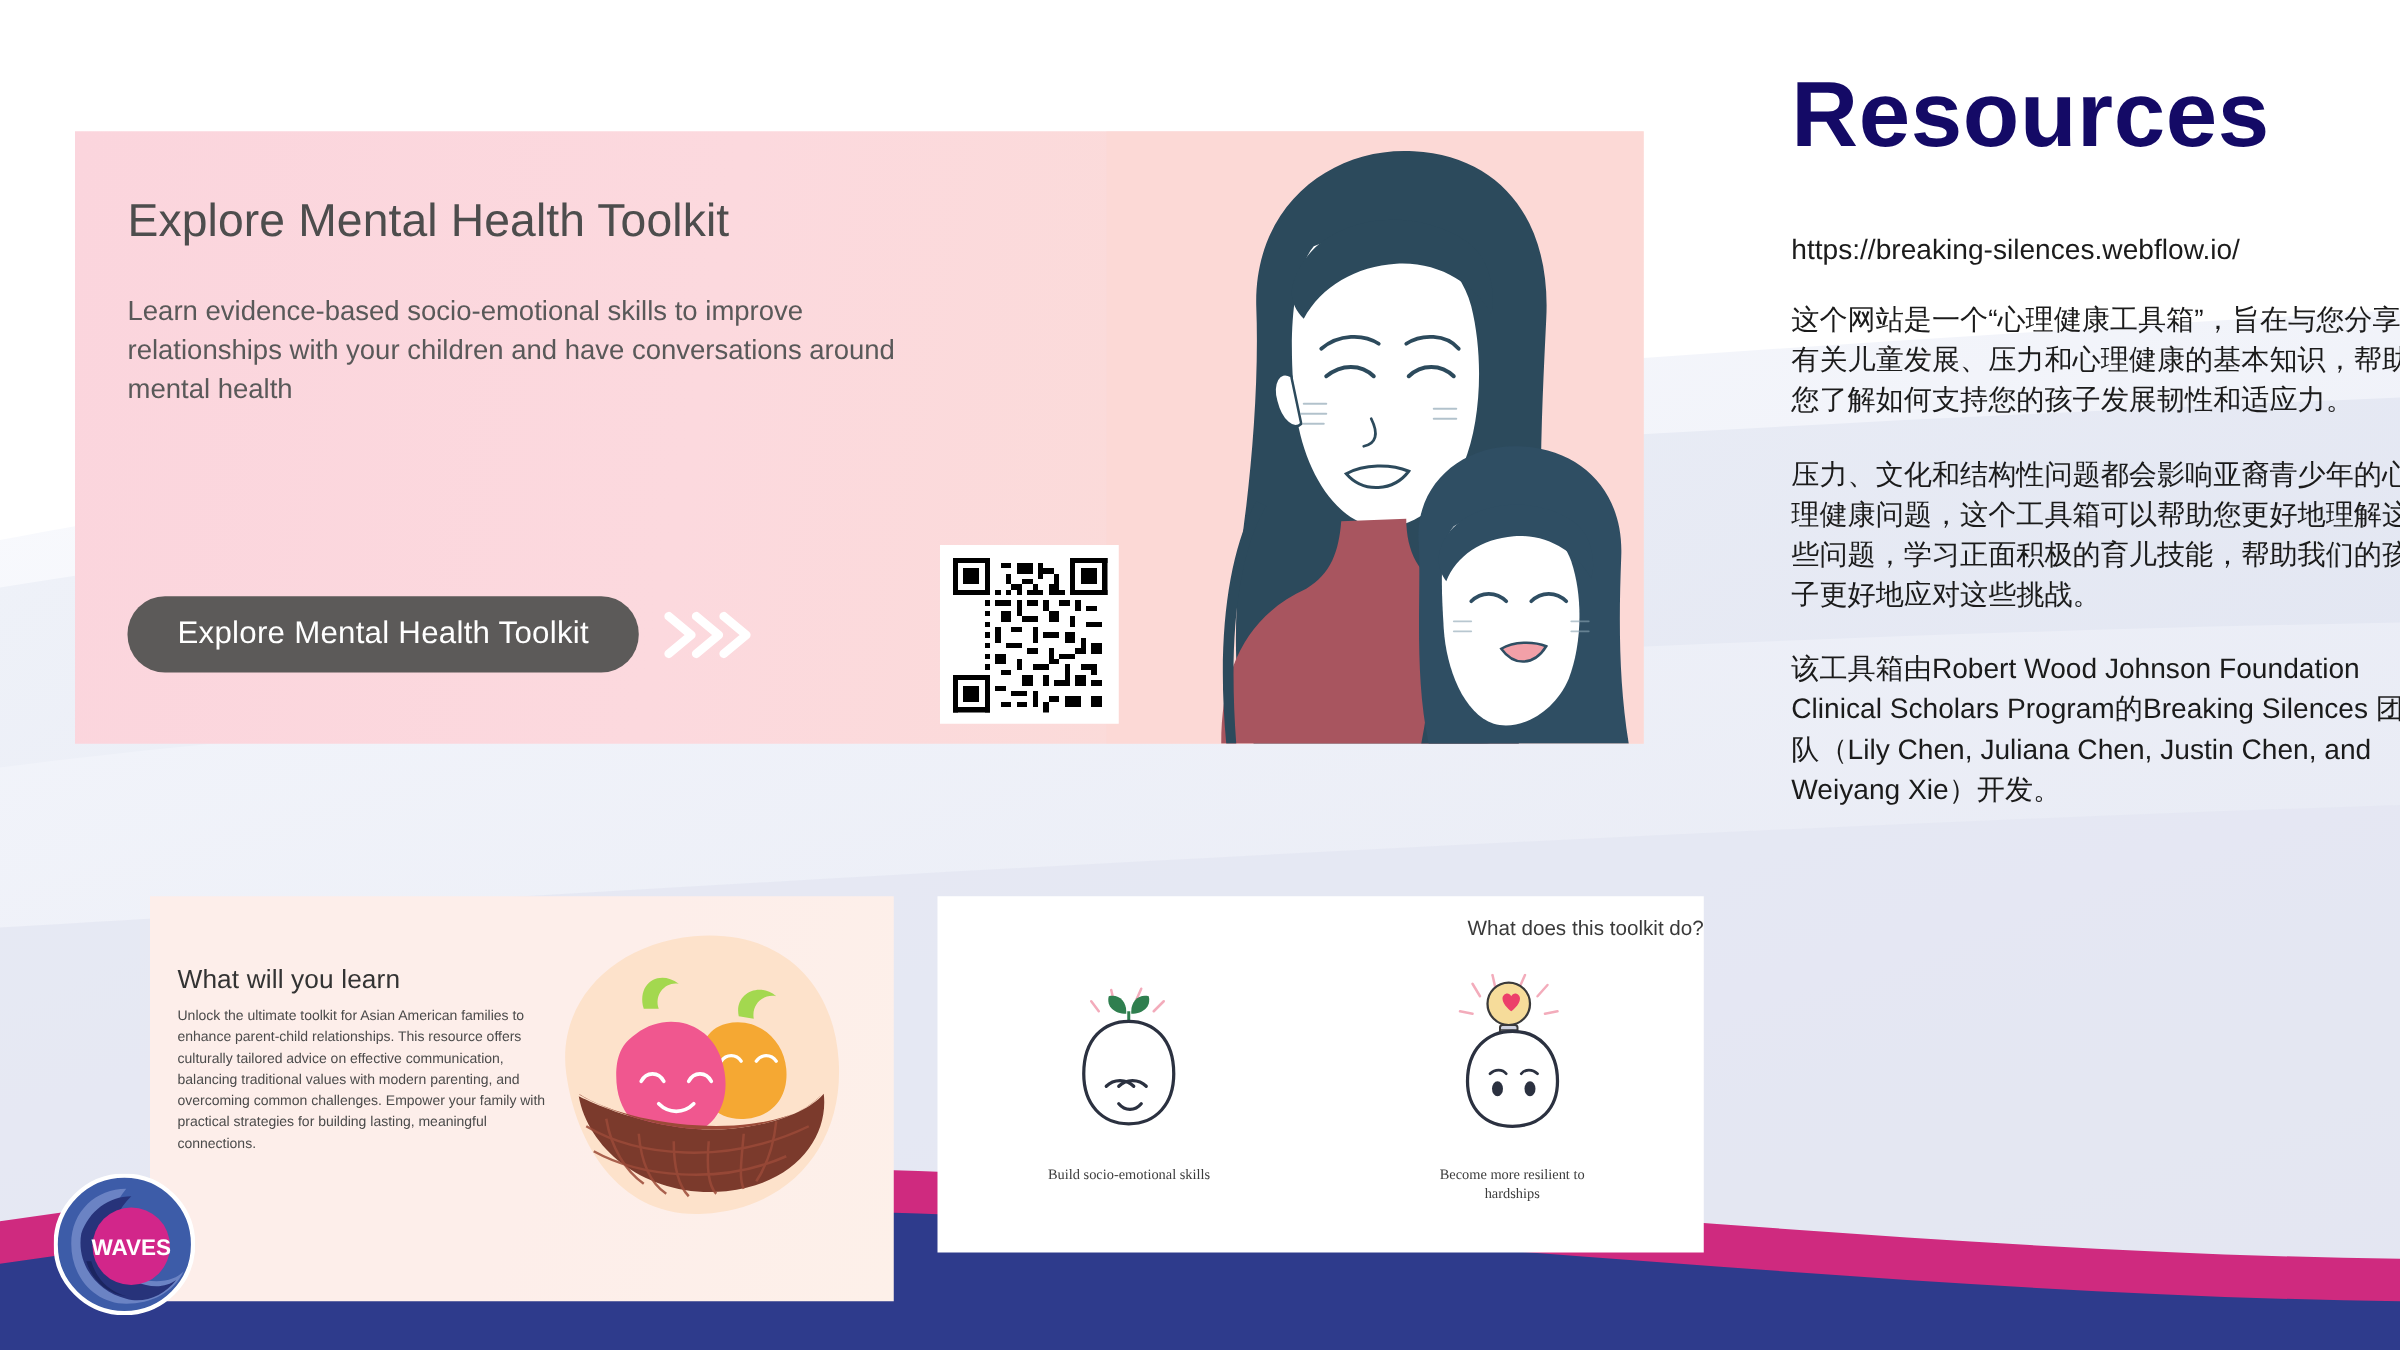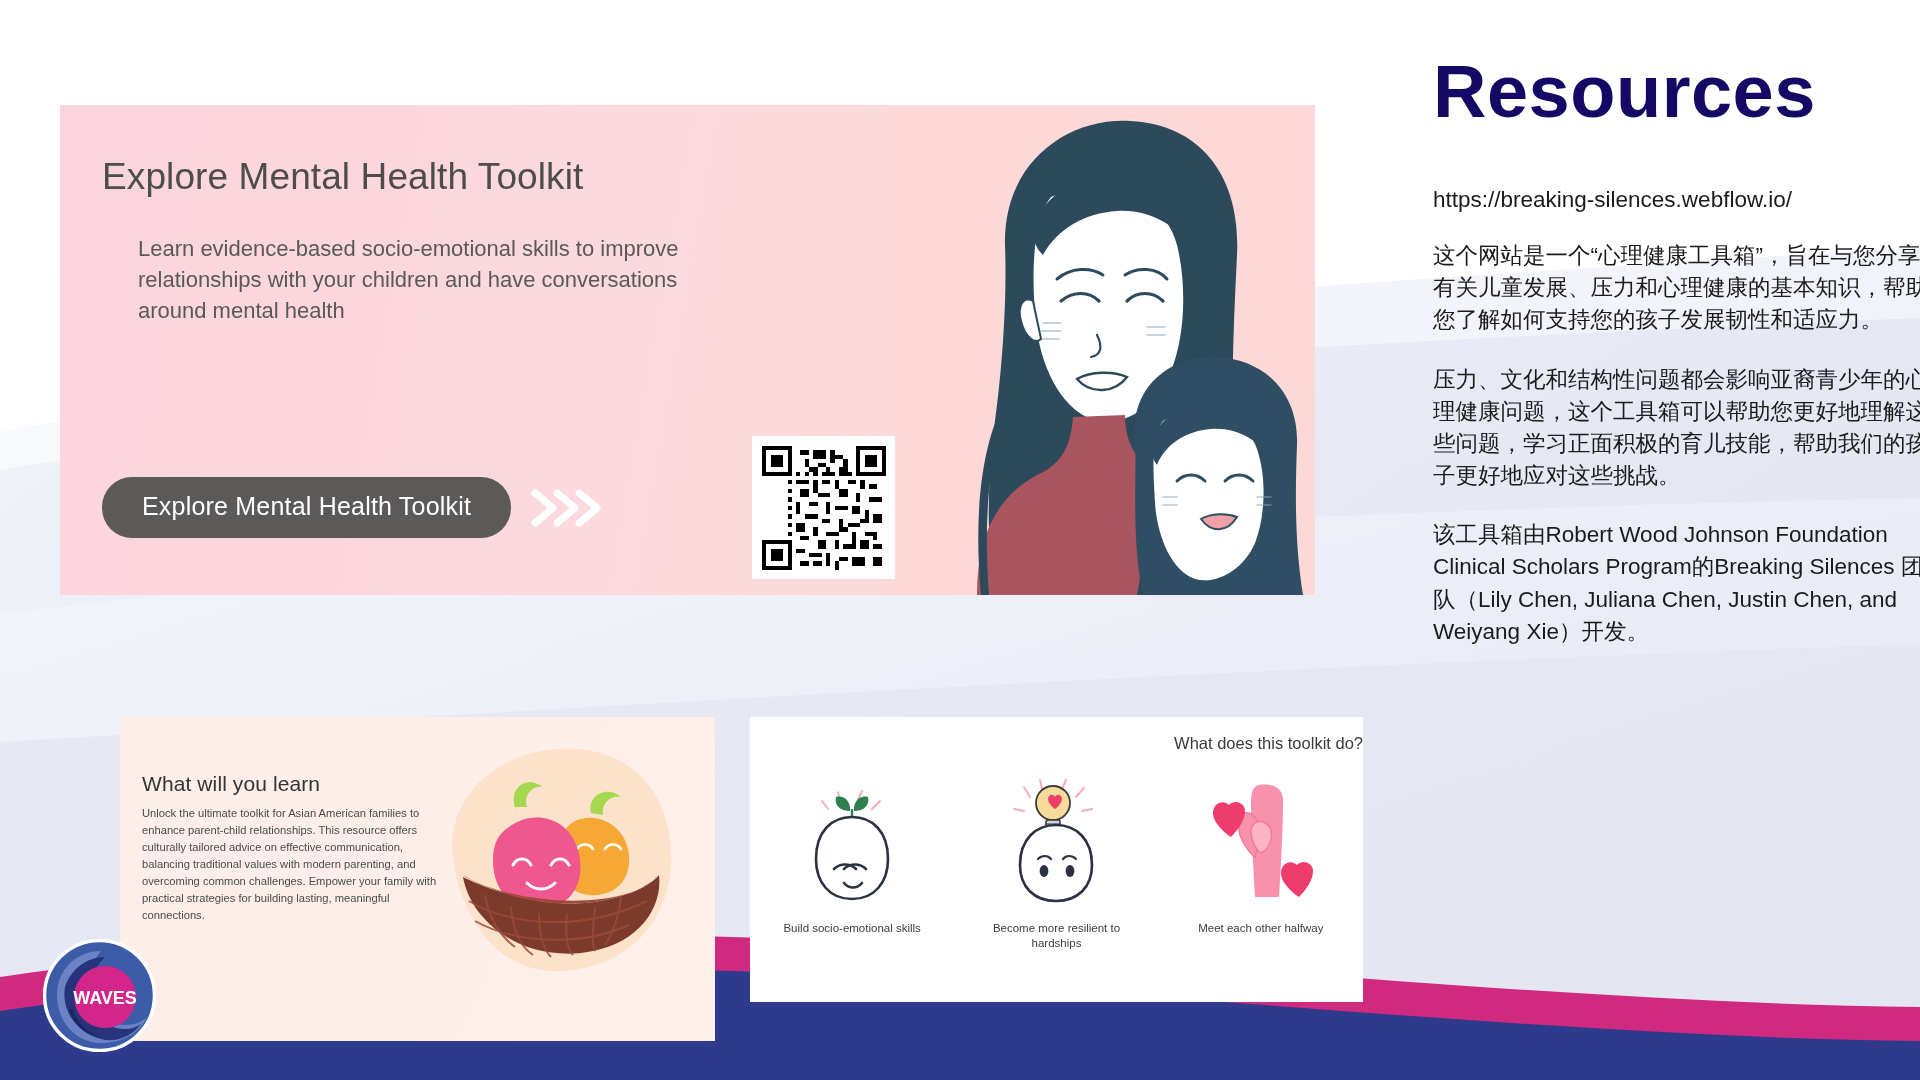--- a/index.html
+++ b/index.html
@@ -34,21 +34,21 @@
     background: linear-gradient(100deg,#fbd5dd 0%, #fcd9de 40%, #fbdbd9 70%, #fcdcd7 100%);
     overflow: hidden;
   }
   .hero-text { position: absolute; left: 42px; top: 52px; width: 620px; }
   .hero-title {
     font-size: 37px; font-weight: 400; color: #4d4d4d;
     letter-spacing: .1px; line-height: 1.1;
   }
   .hero-sub {
     margin-top: 35px;
-    font-size: 22px; line-height: 1.42; color: #595959; font-weight: 400; margin-left: 36px;
+    font-size: 22px; line-height: 1.42; color: #595959; font-weight: 400;
   }
   .hero-cta-row {
     position: absolute; left: 42px; top: 372px;
     display: flex; align-items: center; gap: 18px;
   }
   .cta-btn {
     background: #5c5a59; color: #ffffff;
     border: none; border-radius: 30px;
     padding: 15px 40px 17px 40px;
     font-size: 25px; font-family: "Liberation Sans", sans-serif;
@@ -97,22 +97,22 @@
     overflow: hidden;
   }
   .toolkit-title {
     text-align: right; margin-top: 17px;
     font-size: 16.5px; color: #3a3a3a; font-weight: 400;
   }
   .toolkit-items { display: flex; margin-top: 16px; }
   .tk-item { flex: 1; display: flex; flex-direction: column; align-items: center; }
   .tk-art { height: 140px; display: flex; align-items: flex-end; justify-content: center; }
   .tk-label {
-    margin-top: 12px; text-align: center;
-    font-size: 11.5px; color: #3c3c3c; line-height: 1.3; max-width: 150px;
+    margin-top: 24px; text-align: center;
+    font-size: 11.5px; color: #3c3c3c; line-height: 1.3; max-width: 150px; font-family: Liberation Serif, serif;
   }
 
   
   .right-col {
     position: absolute;
     left: 1433px; top: 55px;
     width: 495px;
     z-index: 5;
   }
   .res-title {
@@ -414,32 +414,20 @@
                 <path d="M20,86 C20,60 36,46 56,46 C76,46 92,60 92,86 C92,108 78,122 56,122 C34,122 20,108 20,86 Z" fill="#ffffff" stroke="#2b3140" stroke-width="2.6"></path>
                 <ellipse cx="44" cy="92" rx="4.4" ry="6" fill="#2b3140"></ellipse>
                 <ellipse cx="70" cy="92" rx="4.4" ry="6" fill="#2b3140"></ellipse>
                 <path d="M38,80 C42,76 48,76 51,80" fill="none" stroke="#2b3140" stroke-width="2.2" stroke-linecap="round"></path>
                 <path d="M63,80 C66,76 72,76 76,80" fill="none" stroke="#2b3140" stroke-width="2.2" stroke-linecap="round"></path>
               </svg>
             </div>
             <div class="tk-label">Become more resilient to hardships</div>
           </div>
 
-          <div class="tk-item">
-            <div class="tk-art">
-              <svg width="112" height="130" viewBox="0 0 112 130" aria-hidden="true">
-                <path d="M54,6 C70,4 78,10 78,22 C78,50 76,84 74,118 L50,118 C48,84 46,48 46,24 C46,12 48,8 54,6 Z" fill="#f791ac"></path>
-                <path d="M34,46 C30,40 36,32 44,34 C50,36 54,44 54,52 C54,62 52,72 50,78 C44,74 36,62 34,52 Z" fill="#f791ac" stroke="#f2789c" stroke-width="1.4"></path>
-                <path d="M50,44 C56,40 64,44 66,52 C68,60 64,70 56,74 C50,70 46,60 46,52 C46,48 48,46 50,44 Z" fill="#fbb4c6" stroke="#f2789c" stroke-width="1.4"></path>
-                <path d="M24,26 C18,20 8,24 8,34 C8,44 20,54 26,58 C32,52 40,42 40,32 C40,24 30,20 24,26 Z" fill="#ee3d6d"></path>
-                <path d="M92,86 C86,80 76,84 76,94 C76,104 88,114 94,118 C100,112 108,102 108,92 C108,84 98,80 92,86 Z" fill="#ee3d6d"></path>
-              </svg>
-            </div>
-            <div class="tk-label">Meet each other halfway</div>
-          </div>
 
         </div>
       </div>
     </div>
   </div>
 
   <div class="right-col">
     <div class="res-title">Resources</div>
     <div class="res-url">https://breaking-silences.webflow.io/</div>
     <div class="res-para">这个网站是一个“心理健康工具箱”，旨在与您分享有关儿童发展、压力和心理健康的基本知识，帮助您了解如何支持您的孩子发展韧性和适应力。</div>

